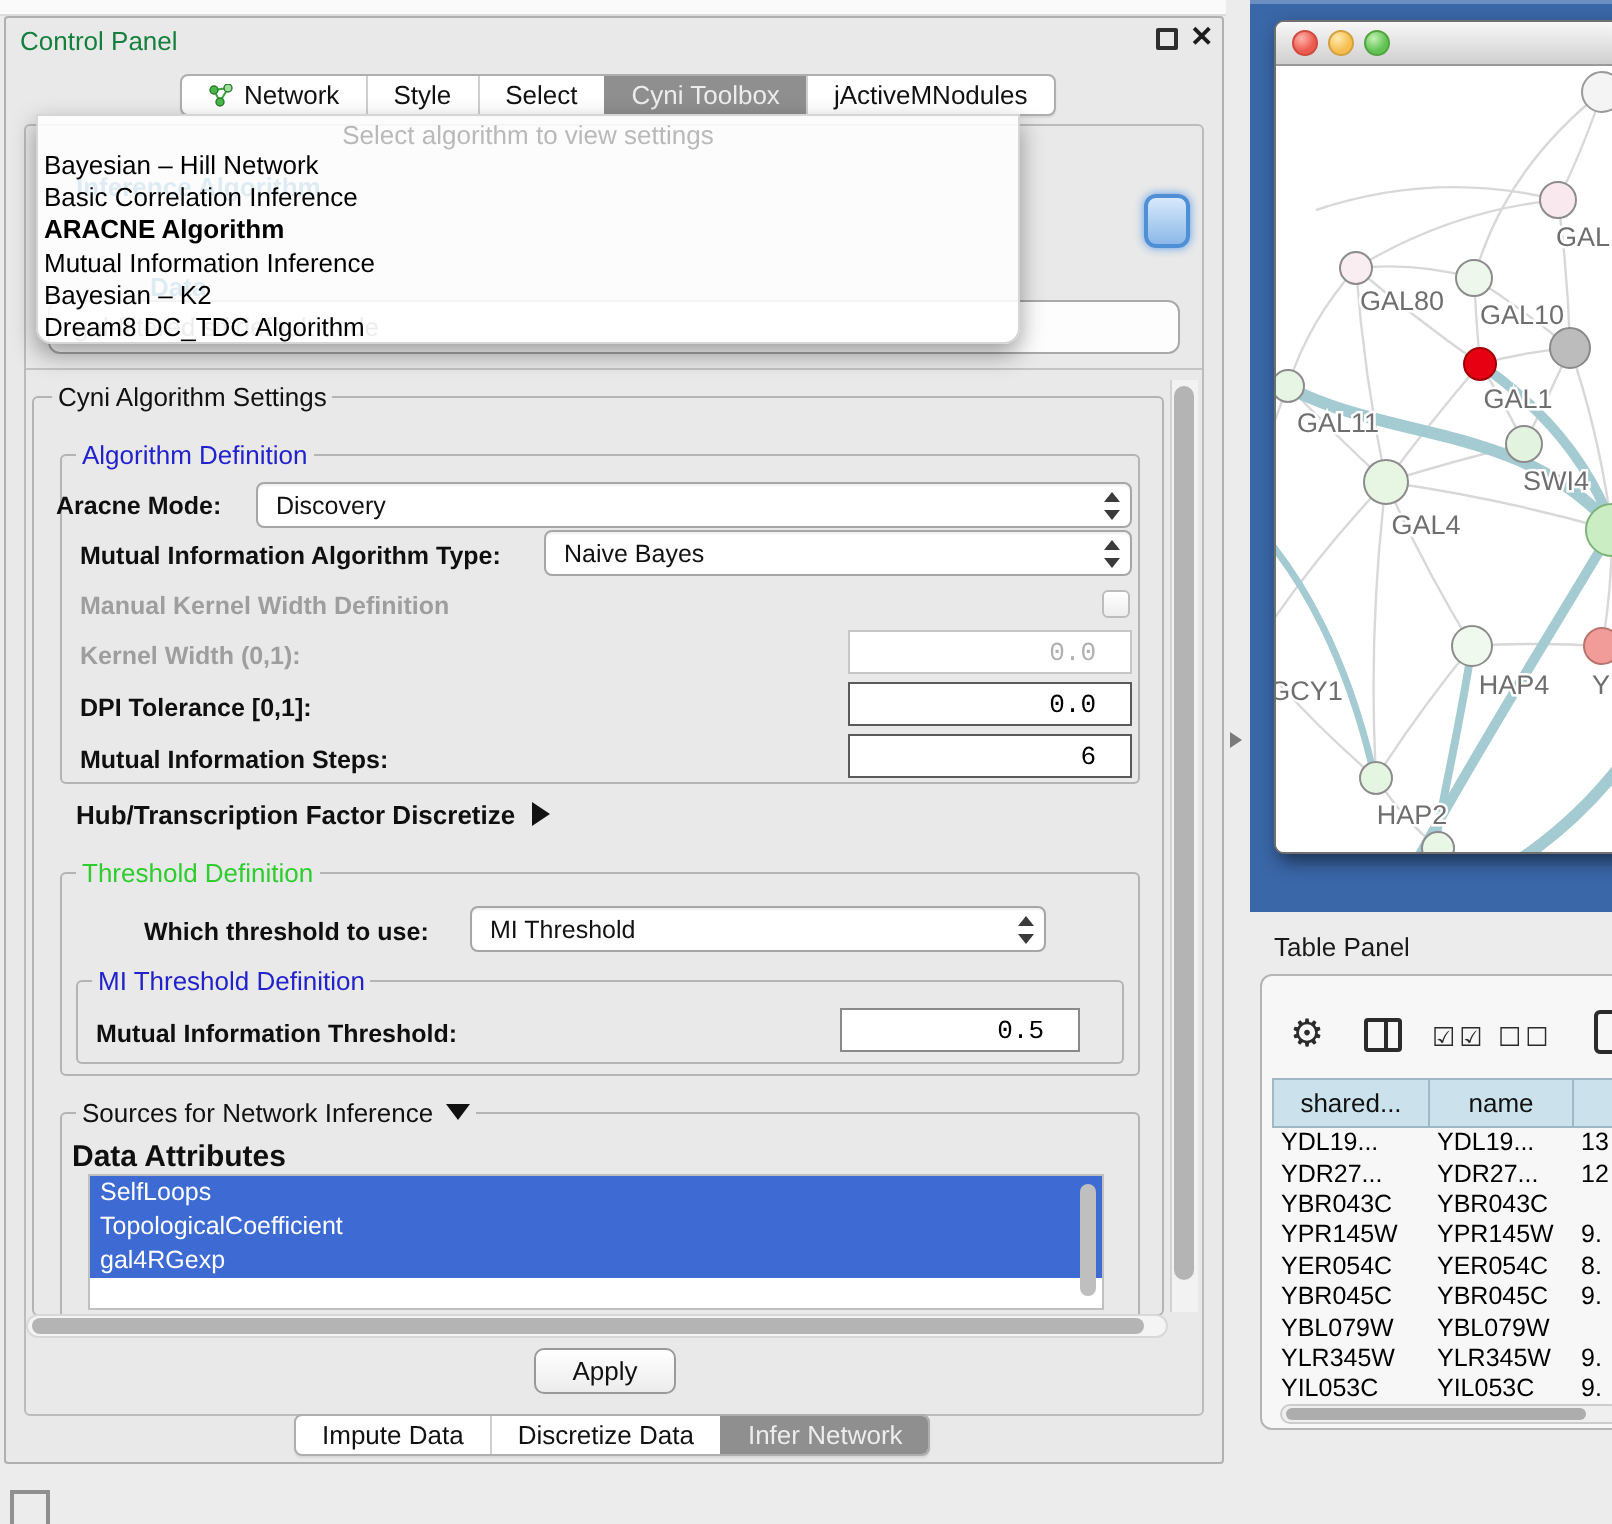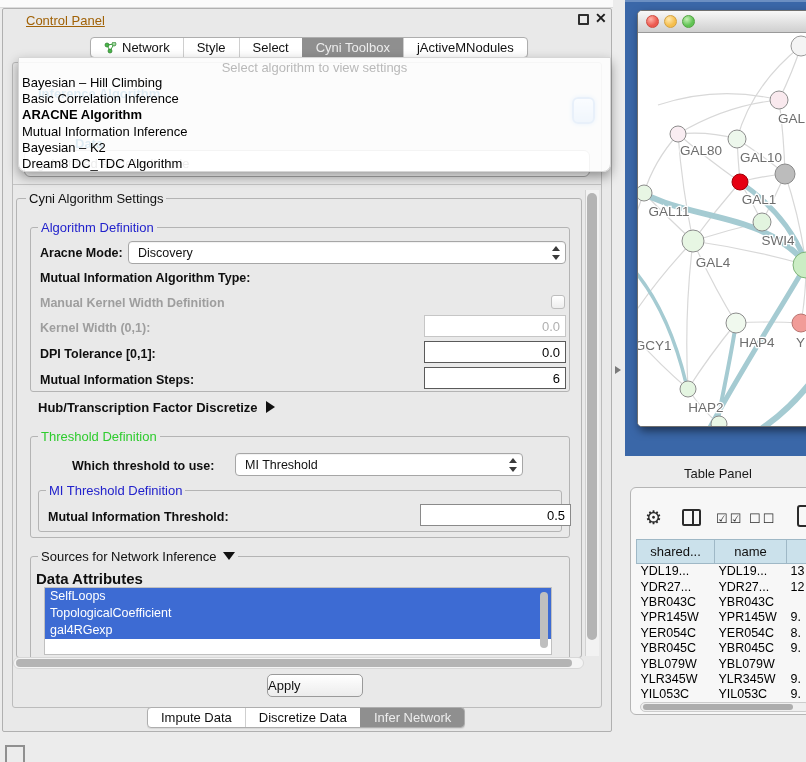--- a/index.html
+++ b/index.html
@@ -4,21 +4,21 @@
 <style>
   * { box-sizing: border-box; margin: 0; padding: 0; }
   html,body { width:806px; height:762px; }
   body { font-family:"Liberation Sans", sans-serif; background:#ececec; overflow:hidden; }
   #root { position:relative; width:806px; height:762px; background:#ececec; overflow:hidden; }
   .abs { position:absolute; }
 
   
   .top-strip { left:0; top:0; width:613px; height:8px; background:#fafafa; border-bottom:1px solid #dcdcdc; }
   .cp-window { left:2px; top:8px; width:610px; height:724px; background:#e9e9e9; border:1px solid #b0b0b0; border-radius:2px; }
-  .cp-title { left:26px; top:13px; font-size:13px; color:#a16207;text-decoration:underline; }
+  .cp-title { left:10px; top:13px; font-size:13px; color:#15803d; }
   .float-icon { left:578px; top:14px; width:11px; height:11px; border:2px solid #2e2e2e; border-radius:1px; }
   .close-x { left:595px; top:10px; font-size:14px; font-weight:bold; color:#1c1c1c; cursor:default; }
 
   
   .seg-tabs { display:flex; height:21px; border:1px solid #aeaeae; border-radius:4px; background:#fff;
               font-size:13px; line-height:19px; color:#111; overflow:hidden; box-shadow:0 1px 1px rgba(0,0,0,0.08); }
   .seg-tabs .tab { padding:0 13px; border-left:1px solid #cfcfcf; display:flex; align-items:center; gap:5px; white-space:nowrap; }
   .seg-tabs .tab:first-child { border-left:none; }
   .seg-tabs .tab.sel { background:#8f8f8f; color:#ededed; border-left-color:#8f8f8f; }
   #top-tabs { left:90px; top:37px; }
@@ -27,85 +27,85 @@
   .cp-inner { left:12px; top:62px; width:590px; height:646px; border:1px solid #bcbcbc; border-radius:3px; background:#e9e9e9; }
 
   
   .ghost-label { font-size:13px; font-weight:bold; color:#0369a1; }
   .focus-btn { left:572px; top:97px; width:23px; height:27px; border:2px solid #4f8fd5; border-radius:6px;
                background:linear-gradient(#d7e9fb,#8cb8e8); box-shadow:0 0 5px rgba(80,150,230,.95); }
   .ghost-combo { left:24px; top:150px; width:566px; height:27px; border:1px solid #a9a9a9; border-radius:6px;
                  background:#fdfdfd; font-size:13px; color:#737373; line-height:25px; padding-left:12px; }
 
   
-  .popup { left:18px; top:57px; width:593px; height:115px; background:rgba(255,255,255,0.87);
+  .popup { left:18px; top:57px; width:492px; height:115px; background:rgba(255,255,255,0.87);
            border:1px solid #d6d6d6; border-radius:0 0 8px 8px; box-shadow:0 5px 12px rgba(0,0,0,0.38); z-index:40; }
   .popup-ph { height:17px; text-align:center; font-size:13px; color:#b9b9b9; padding-top:2px; }
   .popup .opt { height:16.2px; font-size:13px; color:#000; padding-left:3px; line-height:16.2px; white-space:nowrap; }
   .popup .opt.sel { font-weight:bold; }
 
   .divider-line { left:13px; top:184px; width:588px; height:1px; background:#c4c4c4; }
 
   
   .group { position:absolute; border:1px solid #b4b4b4; border-radius:3px; }
   .group-label { position:absolute; font-size:13px; background:#e9e9e9; padding:0 3px; white-space:nowrap; }
   .lbl { position:absolute; font-size:12.5px; color:#0f0f0f; font-weight:bold; white-space:nowrap; }
   .lbl.dis { color:#9e9e9e;text-align:center; }
 
   .combo { position:absolute; background:#fff; border:1px solid #a6a6a6; border-radius:4px; font-size:12.5px;
            color:#111; display:flex; align-items:center; padding-left:9px; box-shadow:inset 0 1px 1px rgba(0,0,0,0.06); }
   .combo .spin { position:absolute; right:5px; top:50%; transform:translateY(-50%); width:9px; height:14px; }
   .combo .spin i { position:absolute; left:1px; width:0; height:0; border-left:4px solid transparent; border-right:4px solid transparent; }
   .combo .spin i.up { top:0; border-bottom:5px solid #3a3a3a; }
   .combo .spin i.dn { bottom:0; border-top:5px solid #3a3a3a; }
 
-  .num-input { position:absolute; text-align:right; font-family:Liberation Sans, sans-serif; font-size:13px;
-               border:1px solid #5a5a5a; background:#fff; padding:0 5px; color:#000; }
+  .num-input { position:absolute; text-align:right; font-family:Liberation Mono, monospace; font-size:13px;
+               border:1px solid #5a5a5a; background:#fff; padding:0 17px; color:#000; }
   .num-input.dis { border:1px solid #c6c6c6; color:#b0b0b0; }
   .checkbox { position:absolute; width:14px; height:14px; border:1px solid #bdbdbd; border-radius:3px;
               background:linear-gradient(#ffffff,#ededed); }
 
   .tri-right { display:inline-block; width:0; height:0; border-top:6px solid transparent; border-bottom:6px solid transparent;
                border-left:9px solid #111; vertical-align:-1px; margin-left:8px; }
   .tri-down { display:inline-block; width:0; height:0; border-left:6px solid transparent; border-right:6px solid transparent;
               border-top:8px solid #111; vertical-align:1px; margin-left:6px; }
 
   .attr-list { position:absolute; left:44px; top:587px; width:508px; height:68px; background:#fff;
                border:1px solid #c0c0c0; overflow:hidden; }
   .attr-item { height:17px; line-height:16px; font-size:12.5px; color:#fff; background:#3d6bd3; padding-left:5px; }
   .attr-scroll { position:absolute; right:3px; top:4px; width:8px; height:56px; background:#bfbfbf; border-radius:4px; }
 
   
   .v-track { left:585px; top:190px; width:14px; height:466px; background:#f2f2f2; border-left:1px solid #d2d2d2; }
   .v-thumb { left:587px; top:193px; width:10px; height:447px; background:#b4b4b4; border-radius:5px; }
   .h-track { left:13px; top:657px; width:571px; height:12px; background:#f4f4f4; border:1px solid #d8d8d8; border-radius:6px; }
   .h-thumb { left:16px; top:659px; width:556px; height:8px; background:#b4b4b4; border-radius:4px; }
 
-  .apply-btn { left:267px; top:674px; width:96px; height:23px; border:1px solid #9a9a9a; border-radius:5px;
-               background:linear-gradient(#ffffff,#ececec); font-size:13px; color:#111; line-height:21px; }
+  .apply-btn { left:267px; top:674px; width:71px; height:23px; border:1px solid #9a9a9a; border-radius:5px;
+               background:linear-gradient(#ffffff,#ececec); font-size:13px; color:#111; text-align:center; line-height:21px; }
 
   .corner-box { left:5px; top:745px; width:20px; height:20px; border:2px solid #909090; background:#ececec; }
   .split-arrow { left:615px; top:366px; width:0; height:0; border-top:4px solid transparent; border-bottom:4px solid transparent;
                  border-left:6px solid #7a7a7a; }
 
   
   .net-bg { left:625px; top:0; width:181px; height:456px; background:#3a67a8; border-top:2px solid #6b8fc2; }
   .net-window { left:637px; top:10px; width:180px; height:417px; background:#fff; border:1px solid #70706f;
                 border-radius:5px 0 0 5px; box-shadow:2px 4px 9px rgba(0,0,0,0.5); overflow:hidden; }
   .net-titlebar { height:22px; background:linear-gradient(#f8f8f8,#cfcfcf); border-bottom:1px solid #9a9a9a;
                   display:flex; align-items:center; padding-left:8px; gap:5px; }
   .light { width:13px; height:13px; border-radius:50%; }
   .light.red { background:radial-gradient(circle at 35% 30%, #ffb3a8, #ec5a50 60%); border:1px solid #ce4a3f; }
   .light.yel { background:radial-gradient(circle at 35% 30%, #ffe9b0, #f5be4e 60%); border:1px solid #d3a13f; }
   .light.grn { background:radial-gradient(circle at 35% 30%, #c4f0b4, #61c354 60%); border:1px solid #51a441; }
   .net-canvas { position:relative; width:100%; height:394px; background:#fff; overflow:hidden; }
   .net-canvas svg { position:absolute; left:0; top:0; }
 
   
-  .tp-title { left:637px; top:466px; font-size:13px; color:#1a1a1a;margin-left:47px; }
+  .tp-title { left:637px; top:466px; font-size:13px; color:#1a1a1a; }
   .tp-panel { left:630px; top:487px; width:200px; height:228px; background:#f7f7f7; border:1px solid #b5b5b5; border-radius:6px; }
   .gear { left:645px; top:508px; font-size:19px; color:#2b2b2b; line-height:20px; }
   .cols-icon { left:682px; top:509px; width:19px; height:17px; border:2px solid #2b2b2b; border-radius:2px; }
   .cols-icon::after { content:""; position:absolute; left:50%; top:0; width:2px; height:100%; background:#2b2b2b; }
   .check-icons { left:716px; top:511px; font-size:13px; color:#2b2b2b; letter-spacing:2px; }
   .uncheck-icons { left:749px; top:511px; font-size:13px; color:#2b2b2b; letter-spacing:2px; }
   .doc-icon { left:797px; top:505px; width:16px; height:22px; border:2px solid #2b2b2b; border-radius:3px; }
 
   table.node-table { position:absolute; left:636px; top:539px; width:212px; border-collapse:collapse; table-layout:fixed; }
   table.node-table th { background:#cbe1eb; border:1px solid #9fb8c6; font-size:13px; font-weight:normal; color:#111;
@@ -157,47 +157,54 @@
   <div class="abs cp-inner"></div>
 
   <div class="abs ghost-label" style="left:38px; top:86px;">Inference Algorithm</div>
   <div class="abs ghost-label" style="left:75px; top:136px;">Data</div>
   <div class="abs ghost-combo">gal-filtered sif default node</div>
   <div class="abs focus-btn"></div>
 
   <div class="abs popup">
     <div class="popup-ph">Select algorithm to view settings</div>
     <div id="algo-options">
-        <div class="opt">Bayesian – Hill Climbing</div>
+        <div class="opt">Bayesian – Hill Network</div>
         <div class="opt">Basic Correlation Inference</div>
         <div class="opt sel">ARACNE Algorithm</div>
         <div class="opt">Mutual Information Inference</div>
         <div class="opt">Bayesian – K2</div>
         <div class="opt">Dream8 DC_TDC Algorithm</div>
       </div>
   </div>
 
   <div class="abs divider-line"></div>
 
   <div class="group" style="left:16px; top:198px; width:566px; height:460px;"></div>
   <div class="group-label" style="left:26px; top:191px; color:#111;">Cyni Algorithm Settings</div>
 
   <div class="group" style="left:30px; top:227px; width:540px; height:165px;"></div>
   <div class="group-label" style="left:38px; top:220px; color:#2222cc;">Algorithm Definition</div>
 
-  <div class="lbl" style="left:40px; top:246px;">Aracne Mode:</div>
+  <div class="lbl" style="left:28px; top:246px;">Aracne Mode:</div>
   <div class="combo" style="left:128px; top:241px; width:438px; height:23px;">
     <span>Discovery</span>
     <span class="spin">
         <i class="up"></i>
         <i class="dn"></i>
       </span>
   </div>
 
   <div class="lbl" style="left:40px; top:271px;">Mutual Information Algorithm Type:</div>
+  <div class="combo" style="left:272px; top:265px; width:294px; height:23px;">
+    <span>Naive Bayes</span>
+    <span class="spin">
+        <i class="up"></i>
+        <i class="dn"></i>
+      </span>
+  </div>
 
   <div class="lbl dis" style="left:40px; top:296px;">Manual Kernel Width Definition</div>
   <div class="checkbox" style="left:551px; top:295px;"></div>
 
   <div class="lbl dis" style="left:40px; top:321px;">Kernel Width (0,1):</div>
   <input class="num-input dis" style="left: 424px; top: 315px; width: 142px; height: 22px;" readonly="" value="0.0">
 
   <div class="lbl" style="left:40px; top:347px;">DPI Tolerance [0,1]:</div>
   <input class="num-input" style="left: 424px; top: 341px; width: 142px; height: 22px;" readonly="" value="0.0">
 
@@ -216,21 +223,21 @@
     <span>MI Threshold</span>
     <span class="spin">
         <i class="up"></i>
         <i class="dn"></i>
       </span>
   </div>
 
   <div class="group" style="left:38px; top:490px; width:524px; height:42px;"></div>
   <div class="group-label" style="left:46px; top:483px; color:#2222cc;">MI Threshold Definition</div>
   <div class="lbl" style="left:48px; top:510px;">Mutual Information Threshold:</div>
-  <input class="num-input" style="left: 420px; top: 504px; width: 151px; height: 22px; border-color: rgb(138, 138, 138);" readonly="" value="0.5">
+  <input class="num-input" style="left: 420px; top: 504px; width: 120px; height: 22px; border-color: rgb(138, 138, 138);" readonly="" value="0.5">
 
   <div class="group" style="left:30px; top:556px; width:540px; height:104px;"></div>
   <div class="group-label" style="left:38px; top:549px; color:#111;">
     <span>Sources for Network Inference</span><span class="tri-down"></span>
   </div>
   <div class="lbl" style="left:36px; top:570px; font-size:15px;">Data Attributes</div>
   <div class="attr-list">
     <div id="attr-items">
         <div class="attr-item">SelfLoops</div>
         <div class="attr-item">TopologicalCoefficient</div>

